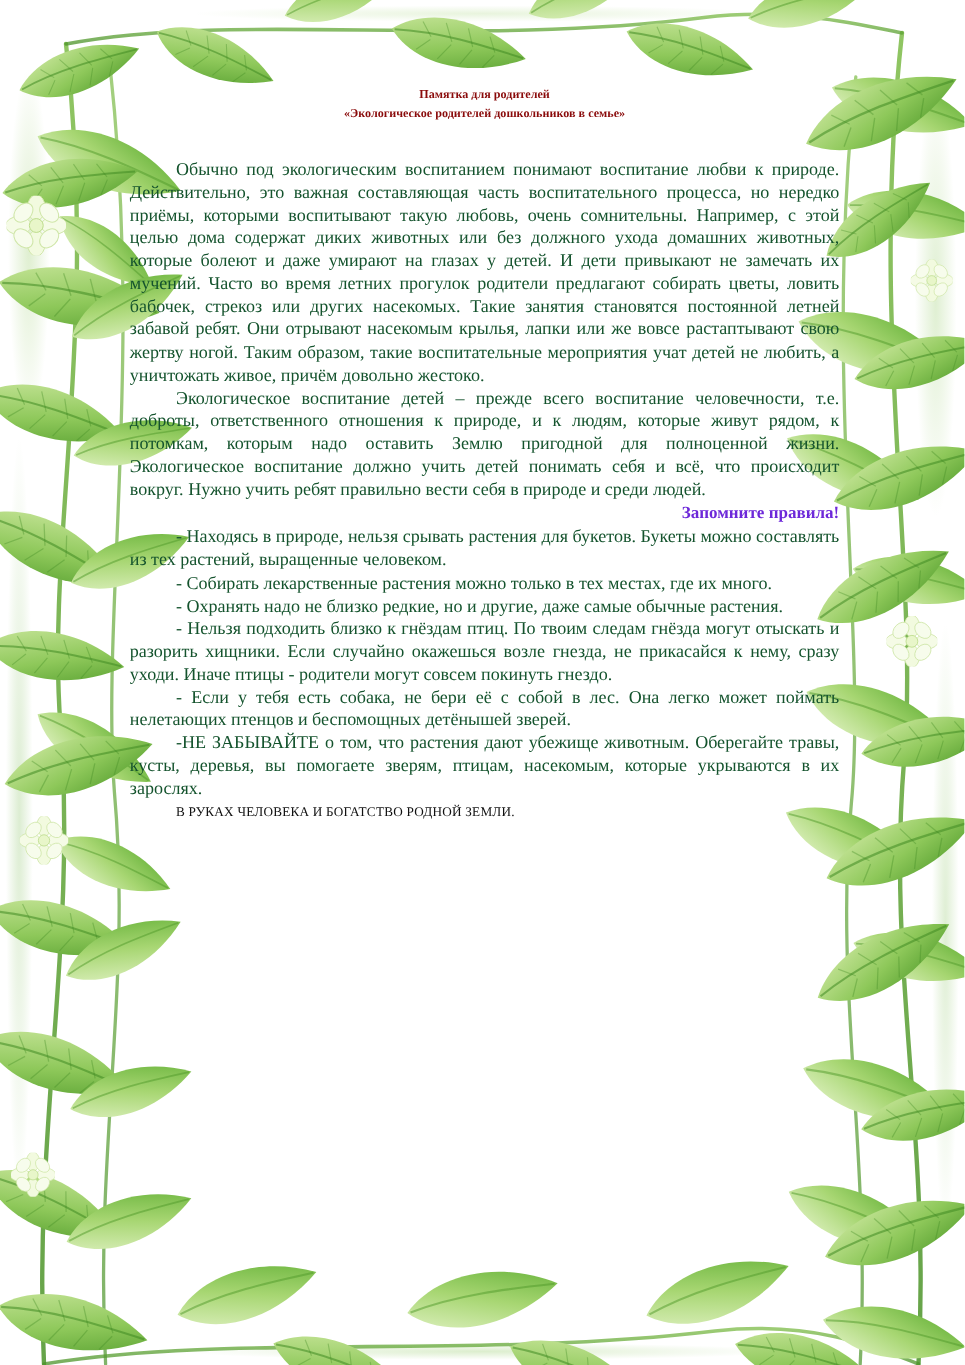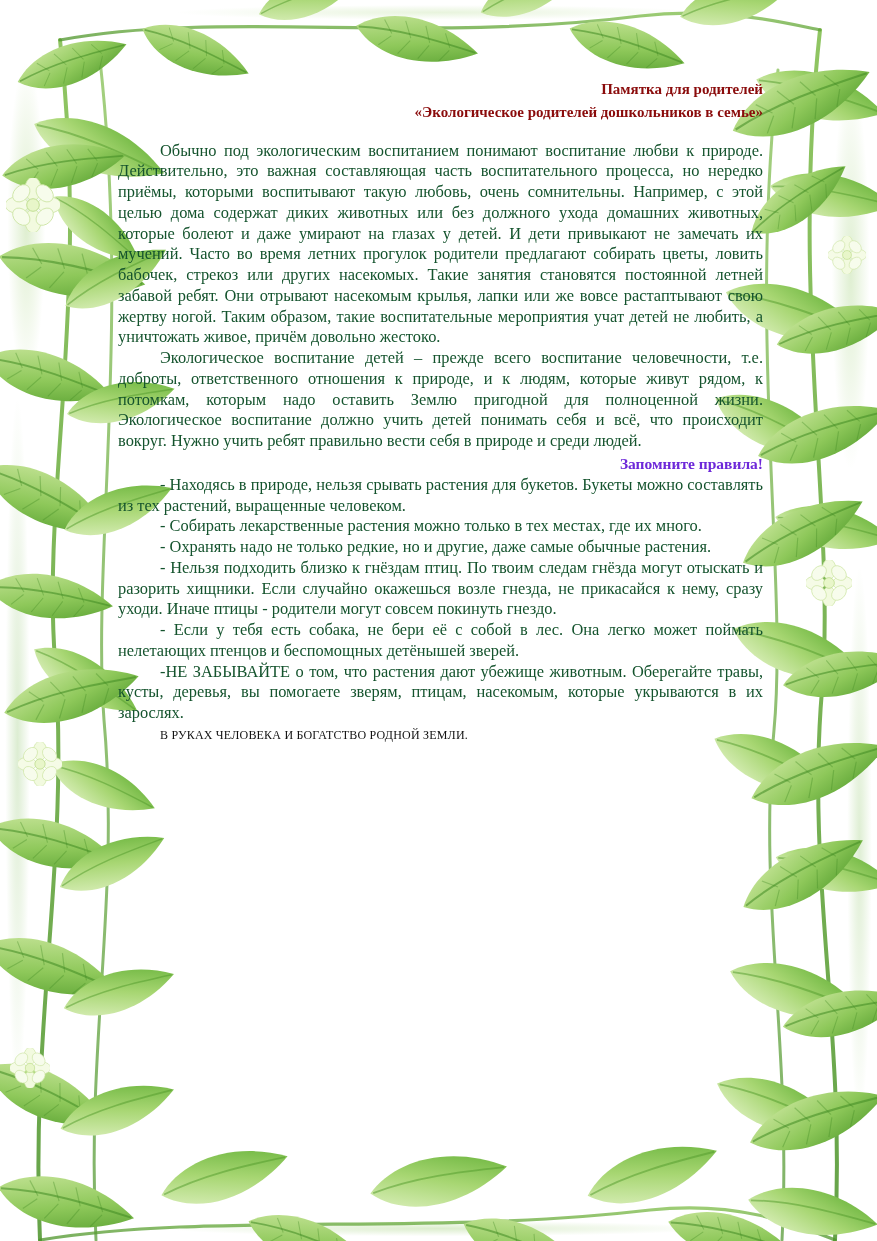--- a/index.html
+++ b/index.html
@@ -39,26 +39,26 @@
 
   
   .content {
     position: absolute;
     left: 118px;
     top: 78px;
     width: 645px;
     z-index: 5;
   }
   .title-block {
-    text-align: right;
+    text-align: center;
     color: #8a0b0b;
     font-weight: bold;
-    font-size: 15px;
+    font-size: 11px;
     line-height: 1.55;
-    margin-bottom: 16px;
+    margin-bottom: 32px;
   }
   .title-line { display: block; }
 
   p.body {
     margin: 0 0 0 0;
     text-align: justify;
     text-indent: 42px;
     font-size: 16.4px;
     line-height: 1.265;
     color: #14532d;
@@ -225,20 +225,20 @@
       <span class="title-line">«Экологическое родителей дошкольников в семье»</span>
     </div>
 
     <p class="body">Обычно под экологическим воспитанием понимают воспитание любви к природе. Действительно, это важная составляющая часть воспитательного процесса, но нередко приёмы, которыми воспитывают такую любовь, очень сомнительны. Например, с этой целью дома содержат диких животных или без должного ухода домашних животных, которые болеют и даже умирают на глазах у детей. И дети привыкают не замечать их мучений. Часто во время летних прогулок родители предлагают собирать цветы, ловить бабочек, стрекоз или других насекомых. Такие занятия становятся постоянной летней забавой ребят. Они отрывают насекомым крылья, лапки или же вовсе растаптывают свою жертву ногой. Таким образом, такие воспитательные мероприятия учат детей не любить, а уничтожать живое, причём довольно жестоко.</p>
     <p class="body">Экологическое воспитание детей – прежде всего воспитание человечности, т.е. доброты, ответственного отношения к природе, и к людям, которые живут рядом, к потомкам, которым надо оставить Землю пригодной для полноценной жизни. Экологическое воспитание должно учить детей понимать себя и всё, что происходит вокруг. Нужно учить ребят правильно вести себя в природе и среди людей.</p>
 
     <div class="rules-head">Запомните правила!</div>
 
     <p class="body">- Находясь в природе, нельзя срывать растения для букетов. Букеты можно составлять из тех растений, выращенные человеком.</p>
     <p class="body">- Собирать лекарственные растения можно только в тех местах, где их много.</p>
-    <p class="body">- Охранять надо не только редкие, но и другие, даже самые обычные растения.</p>
+    <p class="body">- Охранять надо не близко редкие, но и другие, даже самые обычные растения.</p>
     <p class="body">- Нельзя подходить близко к гнёздам птиц. По твоим следам гнёзда могут отыскать и разорить хищники. Если случайно окажешься возле гнезда, не прикасайся к нему, сразу уходи. Иначе птицы - родители могут совсем покинуть гнездо.</p>
     <p class="body">- Если у тебя есть собака, не бери её с собой в лес. Она легко может поймать нелетающих птенцов и беспомощных детёнышей зверей.</p>
     <p class="body">-НЕ ЗАБЫВАЙТЕ о том, что растения дают убежище животным. Оберегайте травы, кусты, деревья, вы помогаете зверям, птицам, насекомым, которые укрываются в их зарослях.</p>
 
     <div class="final">В РУКАХ ЧЕЛОВЕКА И БОГАТСТВО РОДНОЙ ЗЕМЛИ.</div>
   </div>
 </div>
 
 </body></html>

